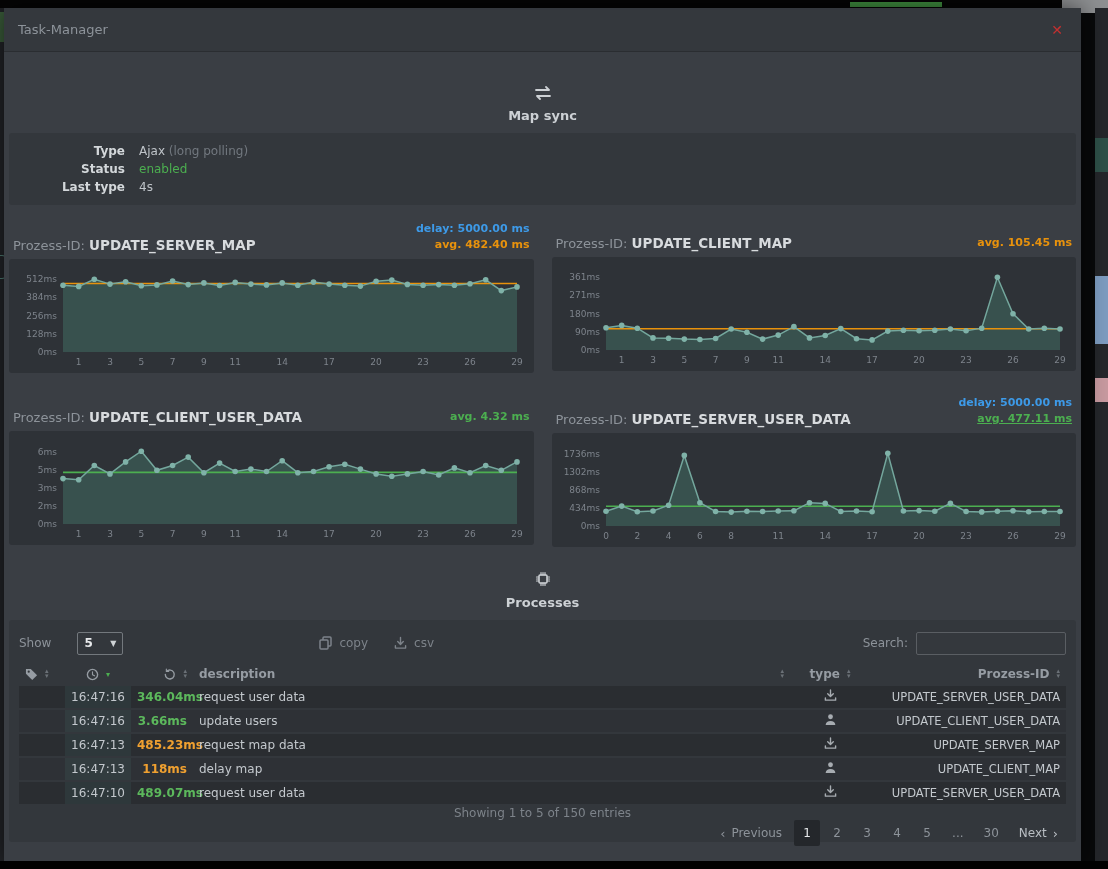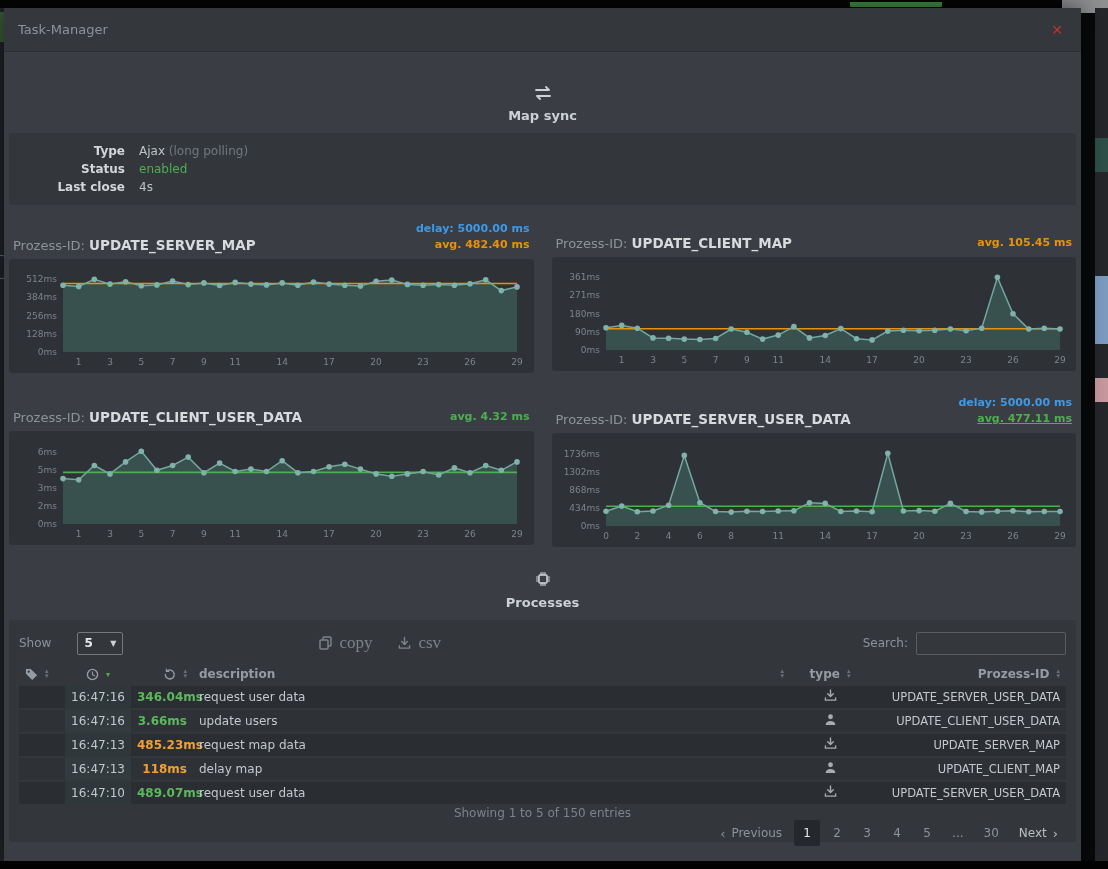--- a/index.html
+++ b/index.html
@@ -65,21 +65,21 @@
   .controls-row { display:flex; align-items:center; height:26px; margin-bottom:6px; color:#8d939a; }
   .show-group { display:flex; align-items:center; gap:26px; }
   .show-select {
     border:1px solid #73787d; border-radius:2px; background:transparent;
     color:#e8eaec; font-weight:bold; width:46px; height:23px;
     display:flex; align-items:center; justify-content:space-between;
     padding:0 6px; cursor:pointer; font-size:12px;
   }
   .show-select .caret { font-size:8px; color:#cfd3d6; }
   .dt-buttons { display:flex; gap:26px; margin-left:196px; }
-  .dt-btn { display:flex; align-items:center; gap:7px; color:#7d838a; cursor:pointer; font-size:17px;font-family:Liberation Serif, serif; }
+  .dt-btn { display:flex; align-items:center; gap:7px; color:#7d838a; cursor:pointer; font-size:12px; }
   .search-group { margin-left:auto; display:flex; align-items:center; gap:8px; }
   .search-input {
     width:150px; height:23px; background:#34383d; border:1px solid #5a5e63;
     border-radius:2px; color:#d5d8db; padding:0 6px; font-family:inherit; font-size:12px;
   }
   .grid-row { display:grid; grid-template-columns:46px 66px 62px 1fr 80px 196px; align-items:center; }
   .thead { height:24px; color:#969ca3; font-weight:bold; font-size:12px; }
   .th { display:flex; align-items:center; gap:7px; padding:0 6px; cursor:pointer; }
   .th.right { justify-content:flex-end; }
   .th.center { justify-content:center; }
@@ -145,21 +145,21 @@
     <div class="panel mapsync-panel">
       <div class="kv-row">
         <span class="kv-label">Type</span>
         <span class="kv-value"><span>Ajax</span> <span class="kv-note">(long polling)</span></span>
       </div>
       <div class="kv-row">
         <span class="kv-label">Status</span>
         <span class="kv-value v-green">enabled</span>
       </div>
       <div class="kv-row">
-        <span class="kv-label">Last close</span>
+        <span class="kv-label">Last type</span>
         <span class="kv-value">4s</span>
       </div>
     </div>
 
     <div class="charts-grid" id="charts-grid">
         <div>
           <div class="chart-title-row">
             <div class="chart-title"><span>Prozess-ID: </span><b>UPDATE_SERVER_MAP</b></div>
             <div class="chart-meta">
               <div class="meta-delay">delay: 5000.00 ms</div>

